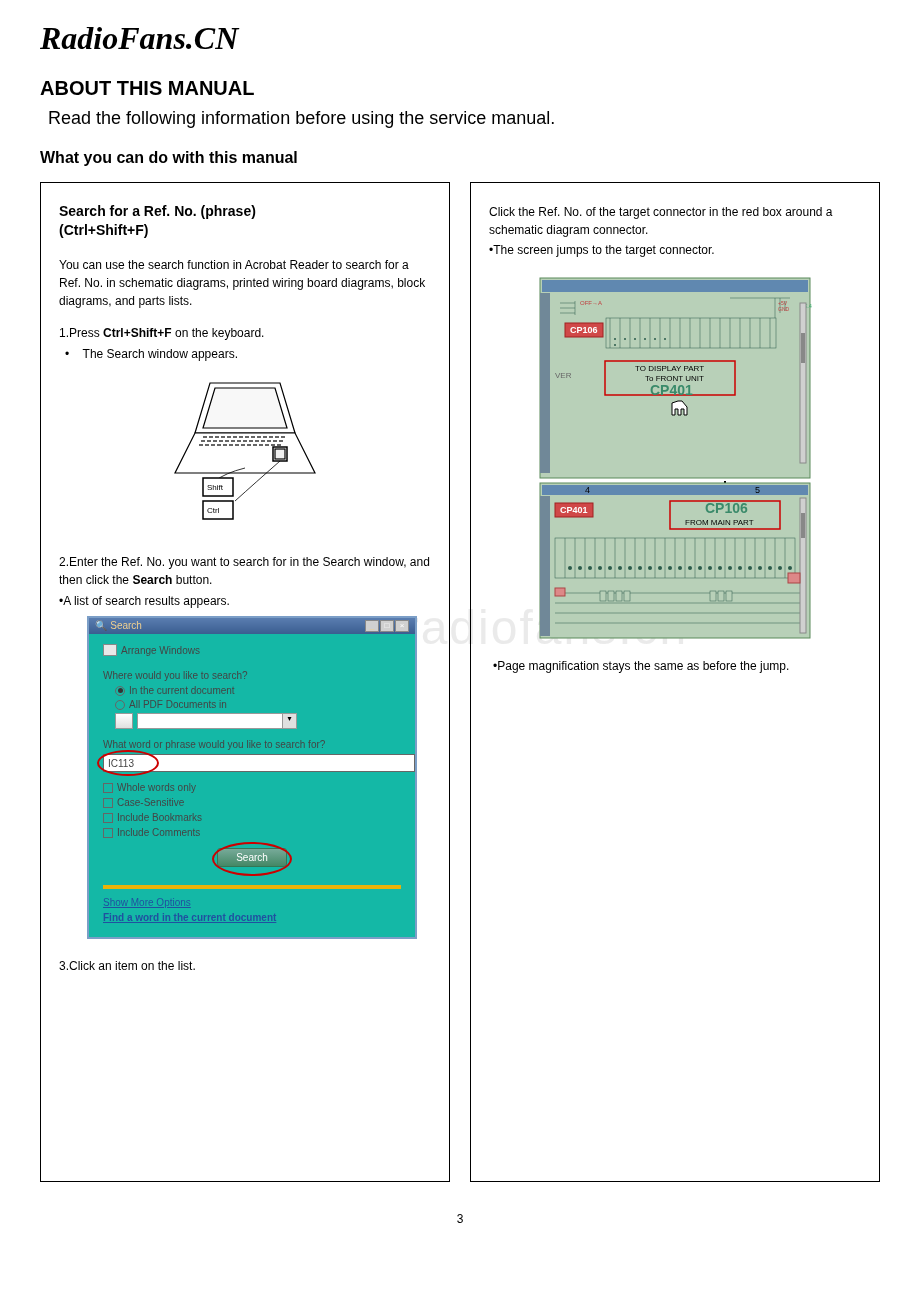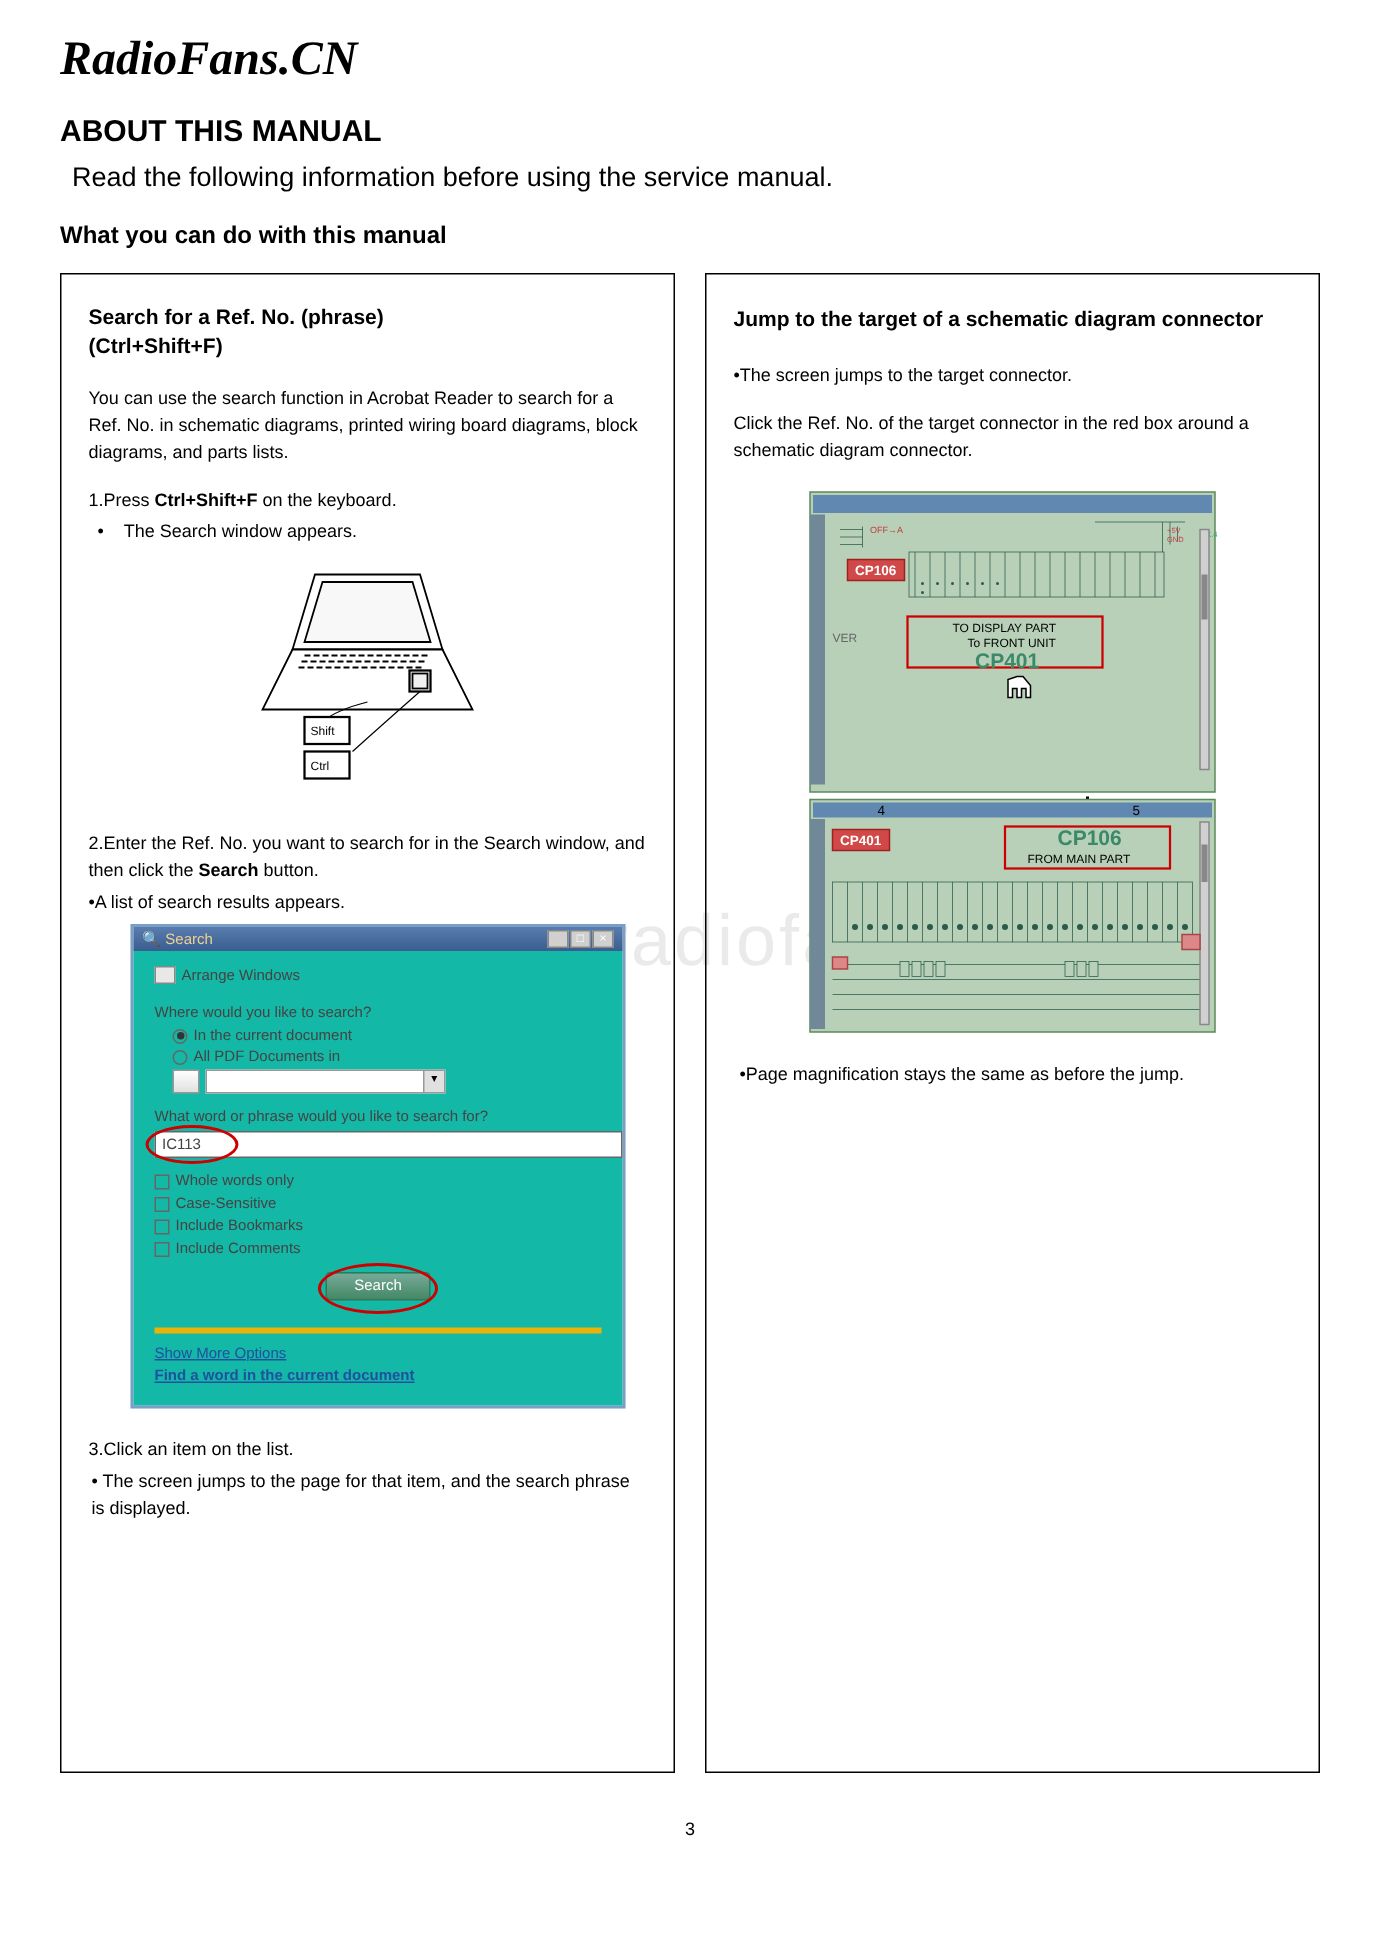--- a/index.html
+++ b/index.html
@@ -423,28 +423,26 @@
           <div class="btn-circle"></div>
         </div>
         <div class="dialog-footer">
           <a class="footer-link">Show More Options</a>
           <a class="footer-link bold">Find a word in the current document</a>
         </div>
       </div>
     </div>
 
     <p class="step-text">3.Click an item on the list.</p>
-    <p class="step-text" style="margin-left:2px;">• The screen jumps to the page for that item, and the search phrase is displayed.</p>
   </div>
 
   <div class="column">
-    <div class="box-title" style="margin-bottom:18px; line-height:1.4;">Jump to the target of a schematic diagram connector</div>
-
+
+    <p class="body-text" style="margin-bottom:2px;">Click the Ref. No. of the target connector in the red box around a schematic diagram connector.</p>
     <p class="body-text">•The screen jumps to the target connector.</p>
-    <p class="body-text" style="margin-bottom:2px;">Click the Ref. No. of the target connector in the red box around a schematic diagram connector.</p>
 
     <svg class="schematic-img" width="290" height="370" viewBox="0 0 290 370">
 
       <rect x="10" y="5" width="270" height="200" fill="#b8d0b8" stroke="#5a8a5a"></rect>
       <rect x="12" y="7" width="266" height="12" fill="#6088b0"></rect>
       <rect x="10" y="20" width="10" height="180" fill="#708898"></rect>
 
       <g stroke="#2a5a4a" stroke-width="0.5">
         <line x1="30" y1="30" x2="45" y2="30"></line>
           <line x1="30" y1="35" x2="45" y2="35"></line>

